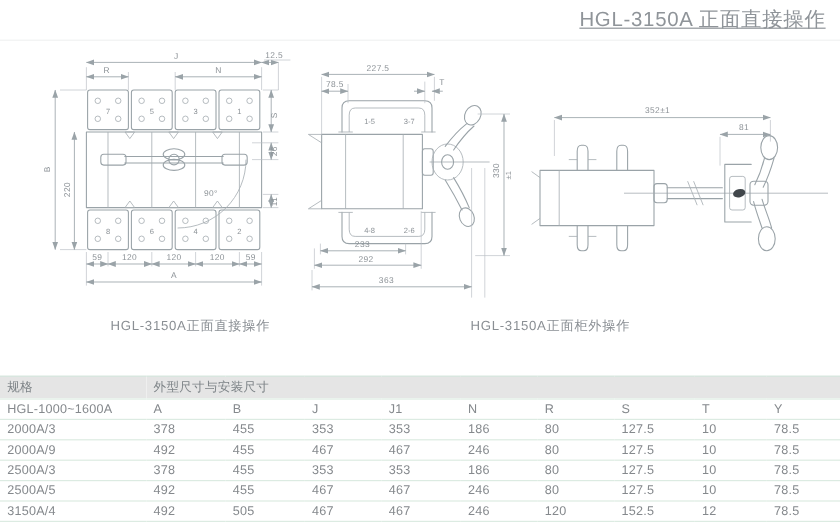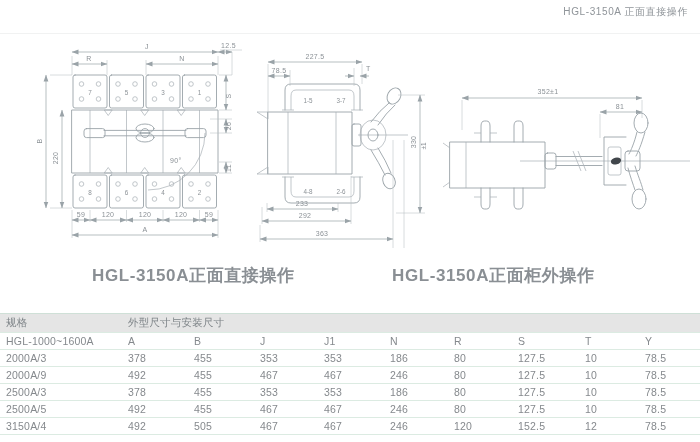--- a/index.html
+++ b/index.html
@@ -1,20 +1,20 @@
 <!DOCTYPE html>
 <html><head>
 <meta charset="utf-8">
 <style>
   html,body{margin:0;padding:0;background:#fff;}
   .page{position:relative;width:700px;height:442px;background:#ffffff;overflow:hidden;
         font-family:"Liberation Sans",sans-serif;}
-  .title{position:absolute;top:5px;right:12px;font-size:10px;color:#8f9499;letter-spacing:.6px;}
+  .title{position:absolute;top:5px;right:12px;font-size:17px;color:#8f9499;letter-spacing:.6px;text-decoration:underline;}
   .top-rule{position:absolute;top:33px;left:0;width:700px;height:1px;background:#f1f2f2;}
-  .caption{position:absolute;top:264px;font-size:17px;color:#8a8f94;letter-spacing:.6px;font-weight:bold;}
+  .caption{position:absolute;top:264px;font-size:11px;color:#8a8f94;letter-spacing:.6px;}
   .cap-front{left:92px;}
   .cap-side{left:392px;}
   svg.draw{position:absolute;left:0;top:0;}
   svg text{font-family:"Liberation Sans",sans-serif;}
   text.d{font-size:7px;fill:#8b9196;letter-spacing:.3px;}
   text.n{font-size:6.3px;fill:#8b9196;}
   .g0{fill:none;stroke:#9aa3a8;stroke-width:.9;stroke-linejoin:round;stroke-linecap:round;}
   .g1{fill:none;stroke:#a8afb4;stroke-width:.7;stroke-linejoin:round;}
   .dl{stroke:#9aa3a8;stroke-width:.7;}
   .xl{stroke:#b8bec3;stroke-width:.55;}

